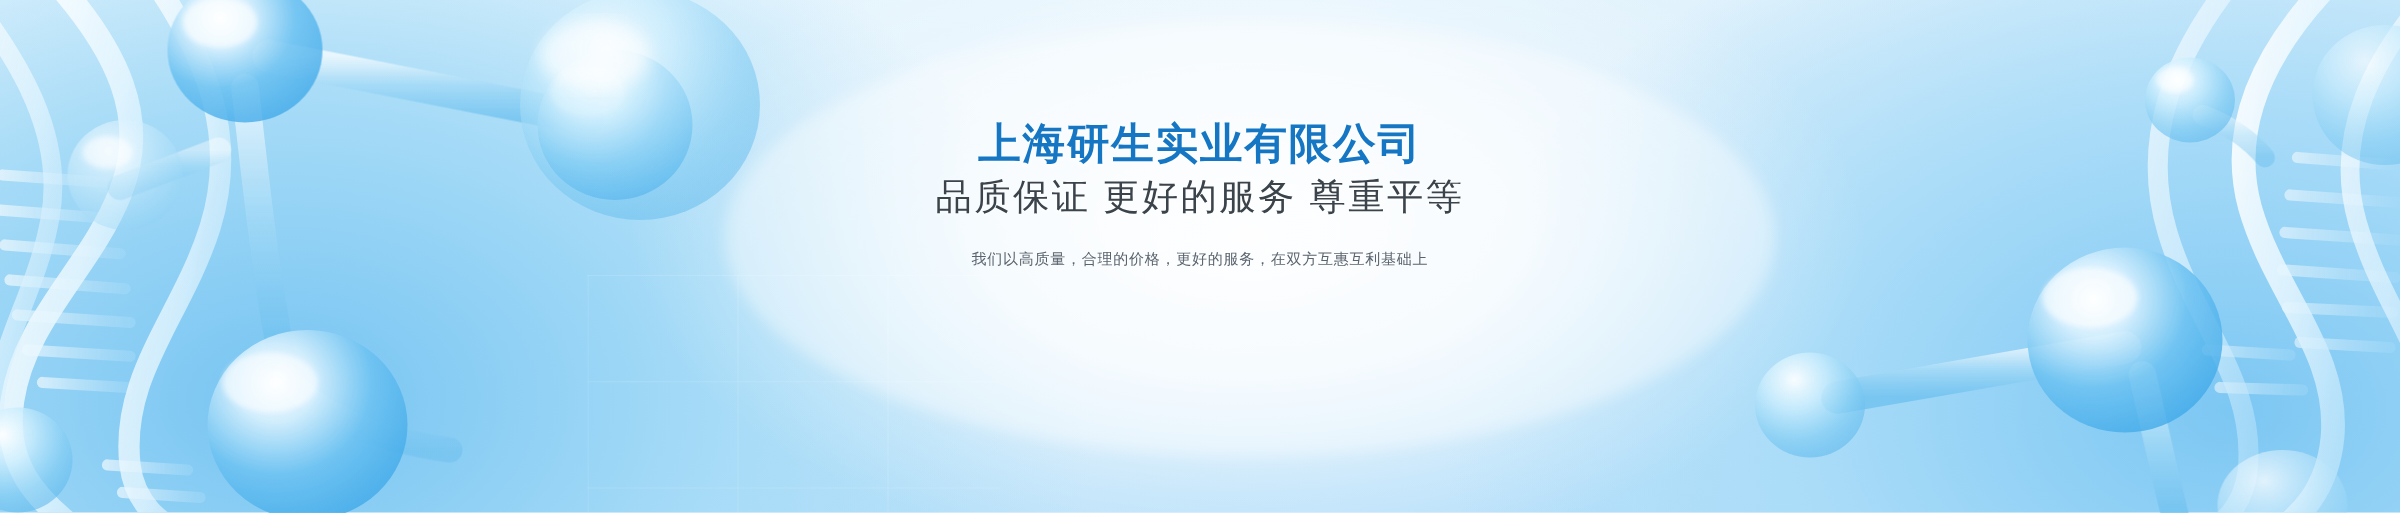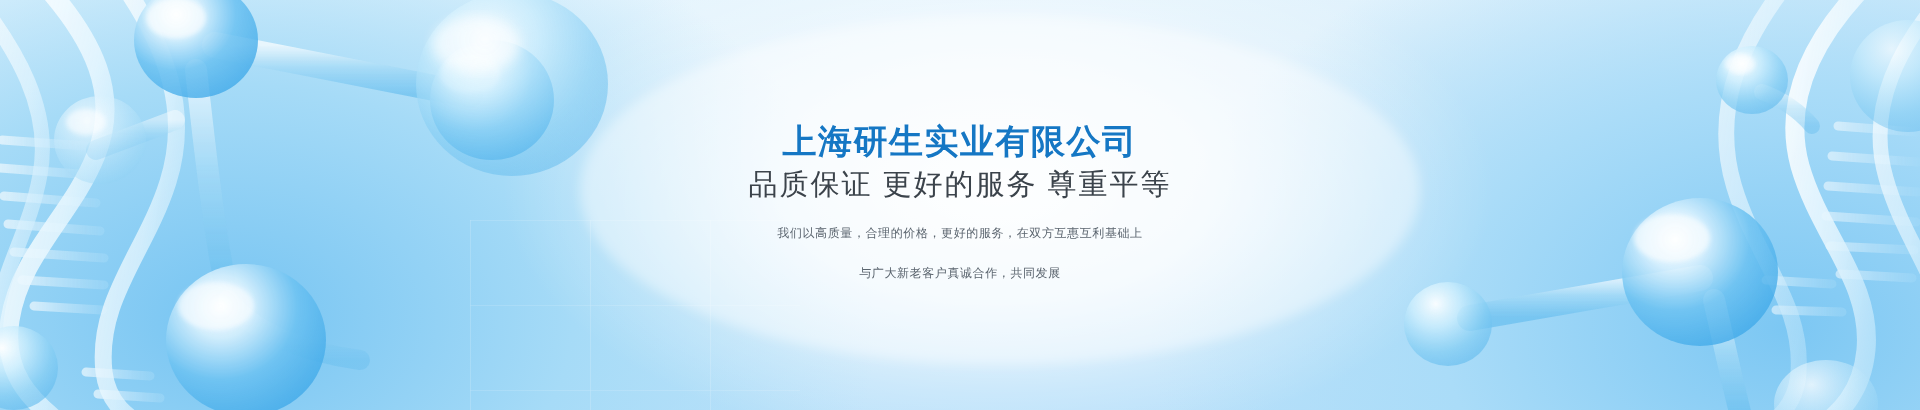--- a/index.html
+++ b/index.html
@@ -28,21 +28,21 @@
     opacity:.30;
     background-image:
       linear-gradient(to right, rgba(255,255,255,.55) 1px, transparent 1px),
       linear-gradient(to bottom, rgba(255,255,255,.45) 1px, transparent 1px);
     background-size:120px 100%, 100% 85px;
   }
 
   
   .text-block{
     position:absolute;
-    left:0;right:0;top:121px;
+    left:0;right:0;top:95px;
     text-align:center;
   }
   .title{
     font-size:34px;
     font-weight:bold;
     letter-spacing:1.5px;
     line-height:1.18;
     margin:0;
     text-shadow:0 1px 2px rgba(255,255,255,.85);
   }
@@ -201,17 +201,16 @@
     <div class="grid"></div>
   </div>
 
   <div class="text-block">
     <h1 class="title" style="color:#1577c4">上海研生实业有限公司</h1>
 
     <h2 class="subtitle" style="color:#3b434b">品质保证 更好的服务 尊重平等</h2>
 
     <div class="desc" style="color:#5a646e">
       <p>我们以高质量，合理的价格，更好的服务，在双方互惠互利基础上</p>
-      <p>与广大新老客户真诚合作，共同发展</p>
     </div>
   </div>
 
 </div>
 
 </body></html>

